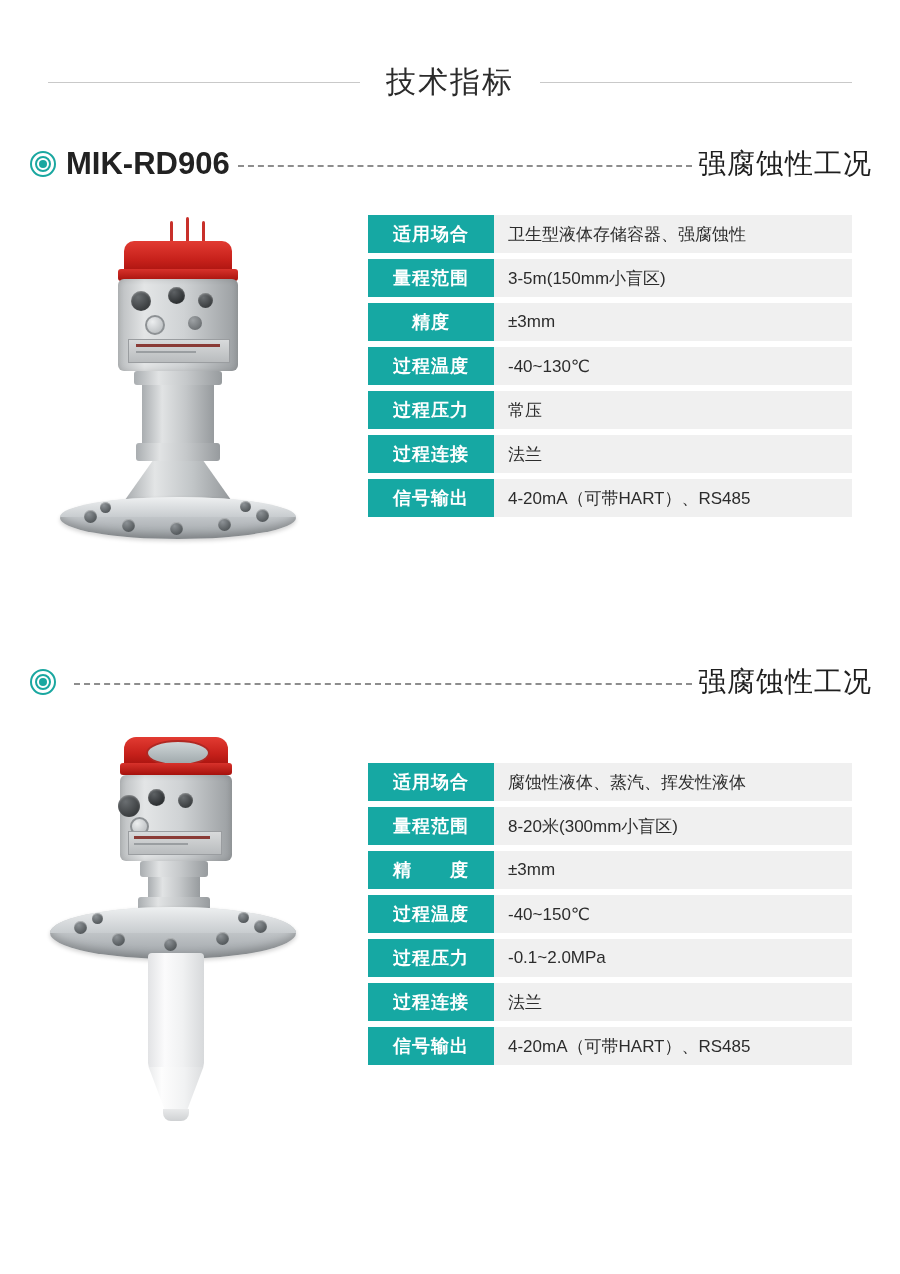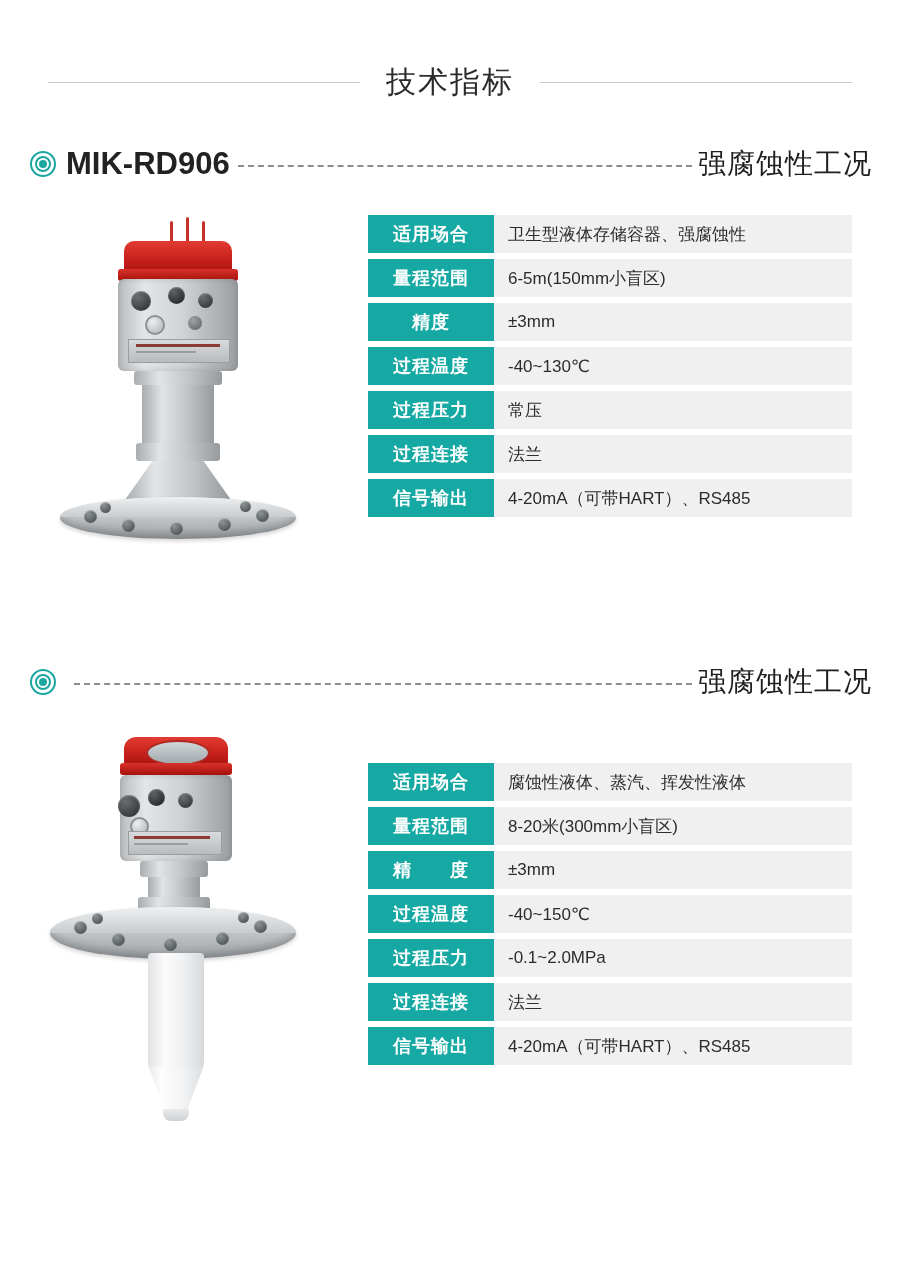--- a/index.html
+++ b/index.html
@@ -261,21 +261,21 @@
       </div>
 
       <table class="spec-table" style="margin-left:8px;margin-top:-6px;">
         <tbody>
           <tr>
             <td class="spec-label">适用场合</td>
             <td class="spec-value">卫生型液体存储容器、强腐蚀性</td>
           </tr>
           <tr>
             <td class="spec-label">量程范围</td>
-            <td class="spec-value">6-5m(150mm小盲区)</td>
+            <td class="spec-value">3-5m(150mm小盲区)</td>
           </tr>
           <tr>
             <td class="spec-label">精度</td>
             <td class="spec-value">±3mm</td>
           </tr>
           <tr>
             <td class="spec-label">过程温度</td>
             <td class="spec-value">-40~130℃</td>
           </tr>
           <tr>

